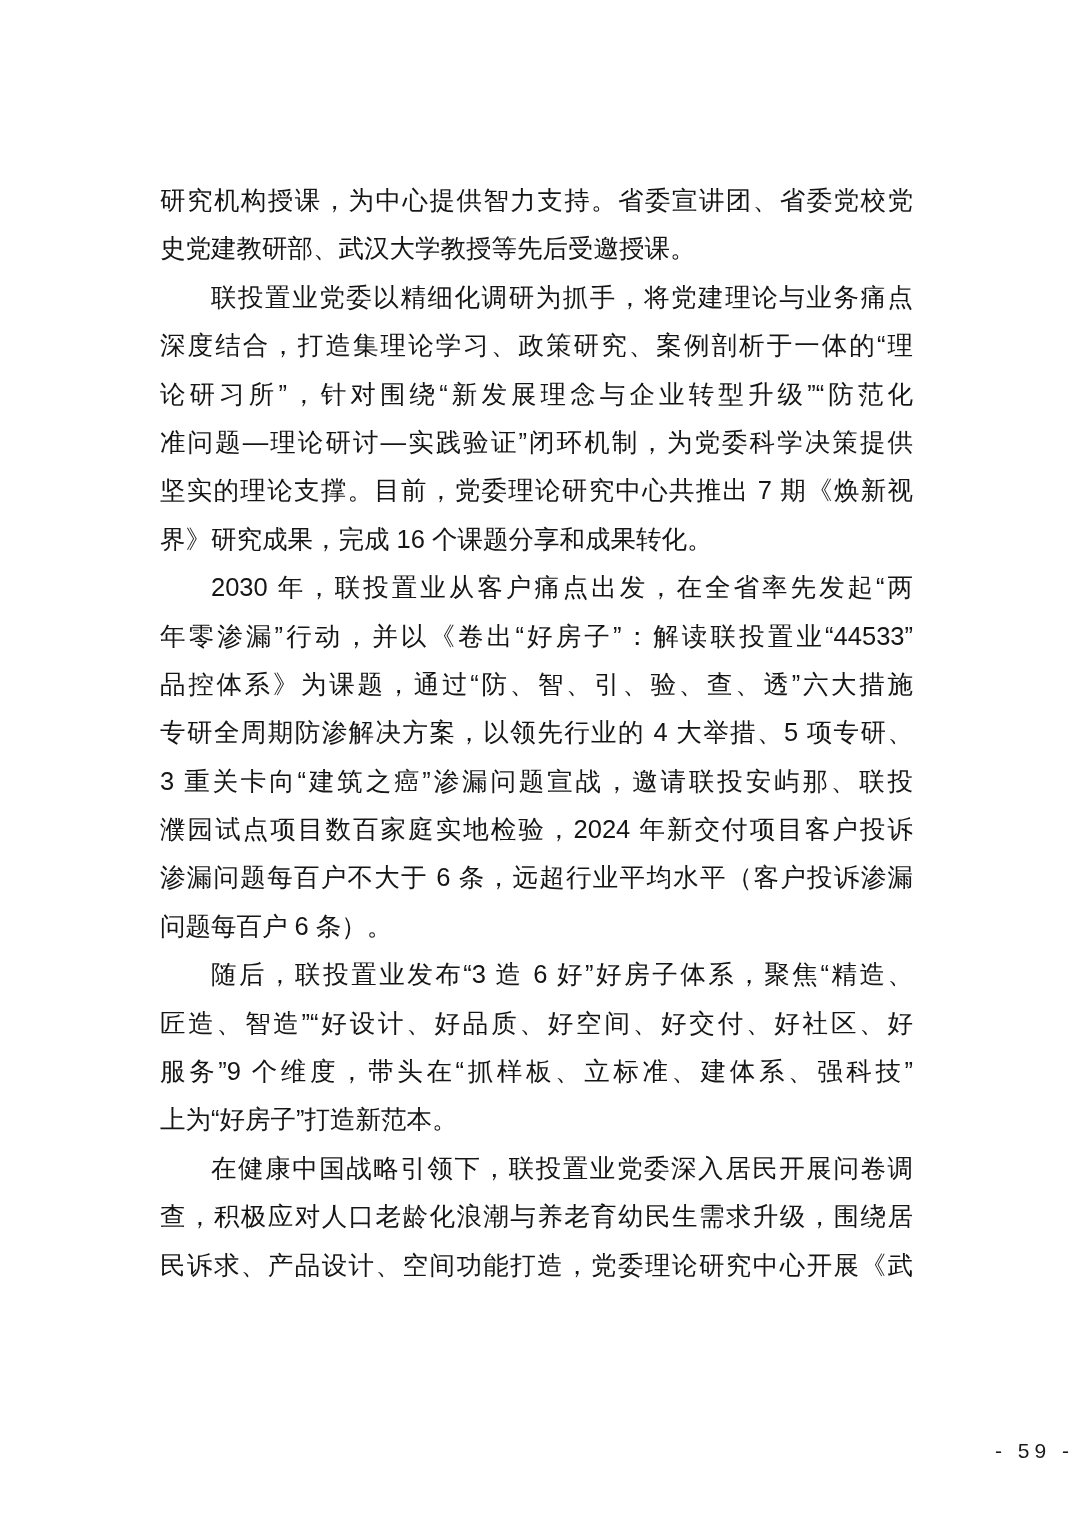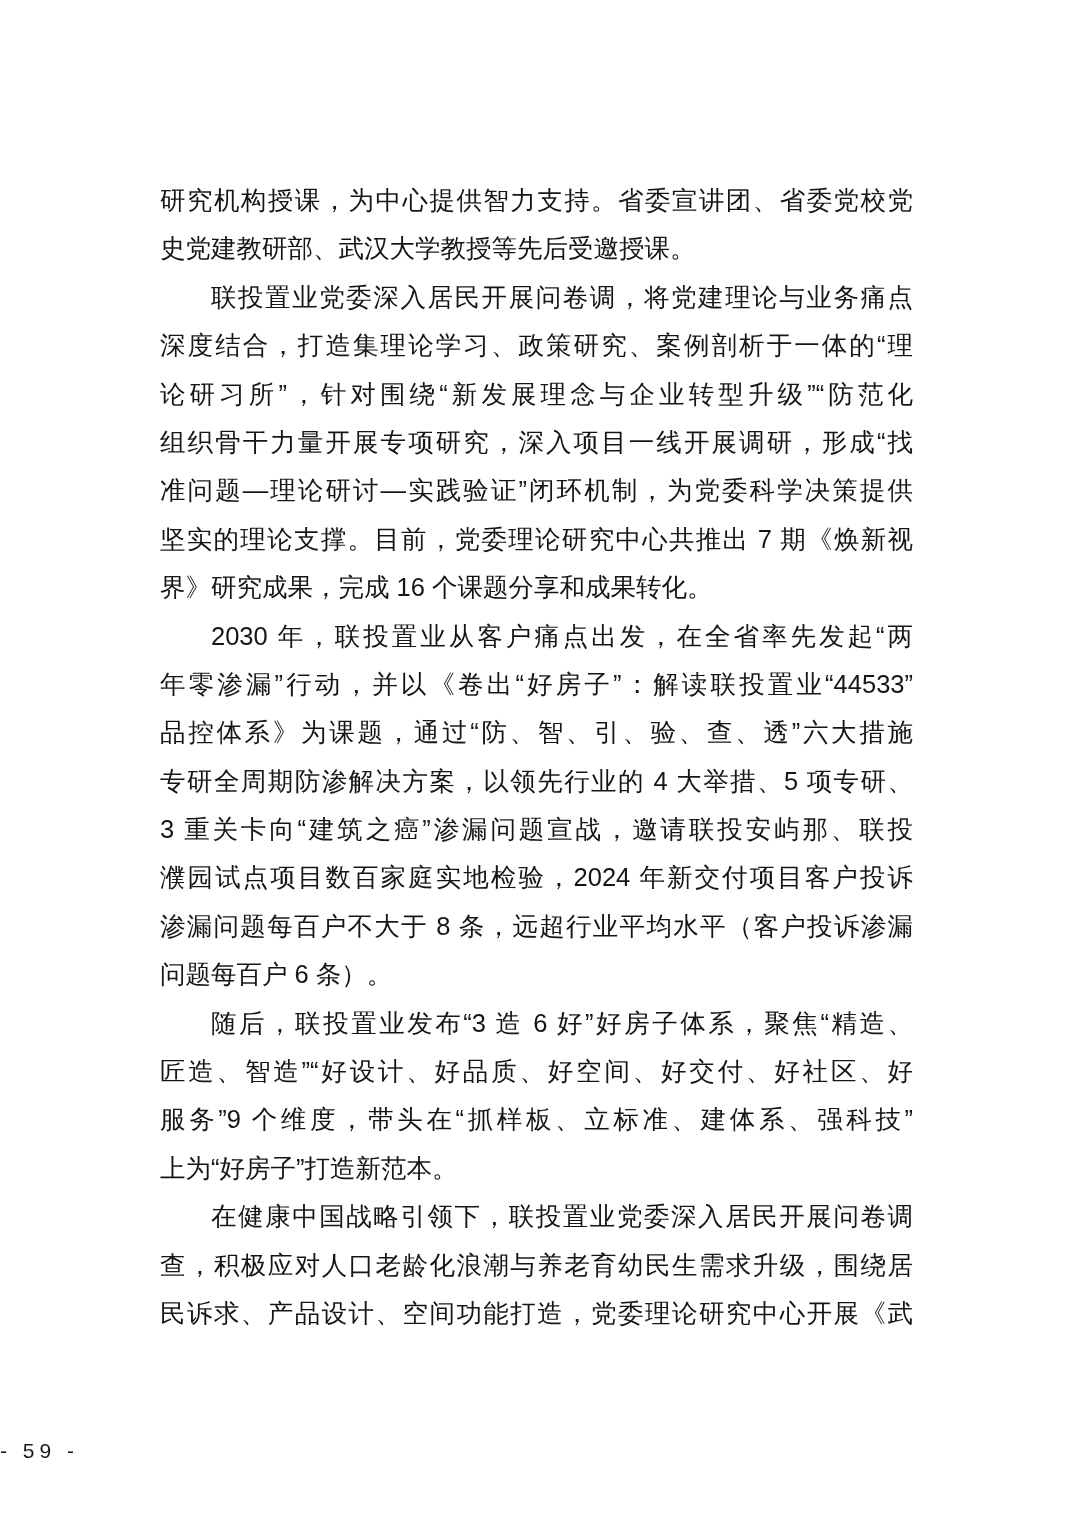--- a/index.html
+++ b/index.html
@@ -38,47 +38,46 @@
   .line.endline {
     text-align-last: left;
   }
   .page-footer {
     position: absolute;
     left: 0;
     right: 0;
     top: 1400px;
     height: 34px;
     line-height: 34px;
-    text-align: left;
+    text-align: right;
     font-size: 21px;
     letter-spacing: 5px;
     color: #1a1a1a;
   }
 </style>
 </head>
 <body>
 
 <div class="page">
   <div class="doc-body">
       <div class="line">研究机构授课，为中心提供智力支持。省委宣讲团、省委党校党</div>
       <div class="line endline">史党建教研部、武汉大学教授等先后受邀授课。</div>
-      <div class="line indent">联投置业党委深入居民开展问卷调，将党建理论与业务痛点</div>
+      <div class="line indent">联投置业党委以精细化调研为抓手，将党建理论与业务痛点</div>
       <div class="line">深度结合，打造集理论学习、政策研究、案例剖析于一体的“理</div>
       <div class="line">论研习所”，针对围绕“新发展理念与企业转型升级”“防范化</div>
-      <div class="line">组织骨干力量开展专项研究，深入项目一线开展调研，形成“找</div>
       <div class="line">准问题—理论研讨—实践验证”闭环机制，为党委科学决策提供</div>
       <div class="line">坚实的理论支撑。目前，党委理论研究中心共推出 7 期《焕新视</div>
       <div class="line endline">界》研究成果，完成 16 个课题分享和成果转化。</div>
       <div class="line indent">2030 年，联投置业从客户痛点出发，在全省率先发起“两</div>
       <div class="line">年零渗漏”行动，并以《卷出“好房子”：解读联投置业“44533”</div>
       <div class="line">品控体系》为课题，通过“防、智、引、验、查、透”六大措施</div>
       <div class="line">专研全周期防渗解决方案，以领先行业的 4 大举措、5 项专研、</div>
       <div class="line">3 重关卡向“建筑之癌”渗漏问题宣战，邀请联投安屿那、联投</div>
       <div class="line">濮园试点项目数百家庭实地检验，2024 年新交付项目客户投诉</div>
-      <div class="line">渗漏问题每百户不大于 8 条，远超行业平均水平（客户投诉渗漏</div>
+      <div class="line">渗漏问题每百户不大于 6 条，远超行业平均水平（客户投诉渗漏</div>
       <div class="line endline">问题每百户 6 条）。</div>
       <div class="line indent">随后，联投置业发布“3 造 6 好”好房子体系，聚焦“精造、</div>
       <div class="line">匠造、智造”“好设计、好品质、好空间、好交付、好社区、好</div>
       <div class="line">服务”9 个维度，带头在“抓样板、立标准、建体系、强科技”</div>
       <div class="line endline">上为“好房子”打造新范本。</div>
       <div class="line indent">在健康中国战略引领下，联投置业党委深入居民开展问卷调</div>
       <div class="line">查，积极应对人口老龄化浪潮与养老育幼民生需求升级，围绕居</div>
       <div class="line">民诉求、产品设计、空间功能打造，党委理论研究中心开展《武</div>
     </div>
   <div class="page-footer">- 59 -</div>

